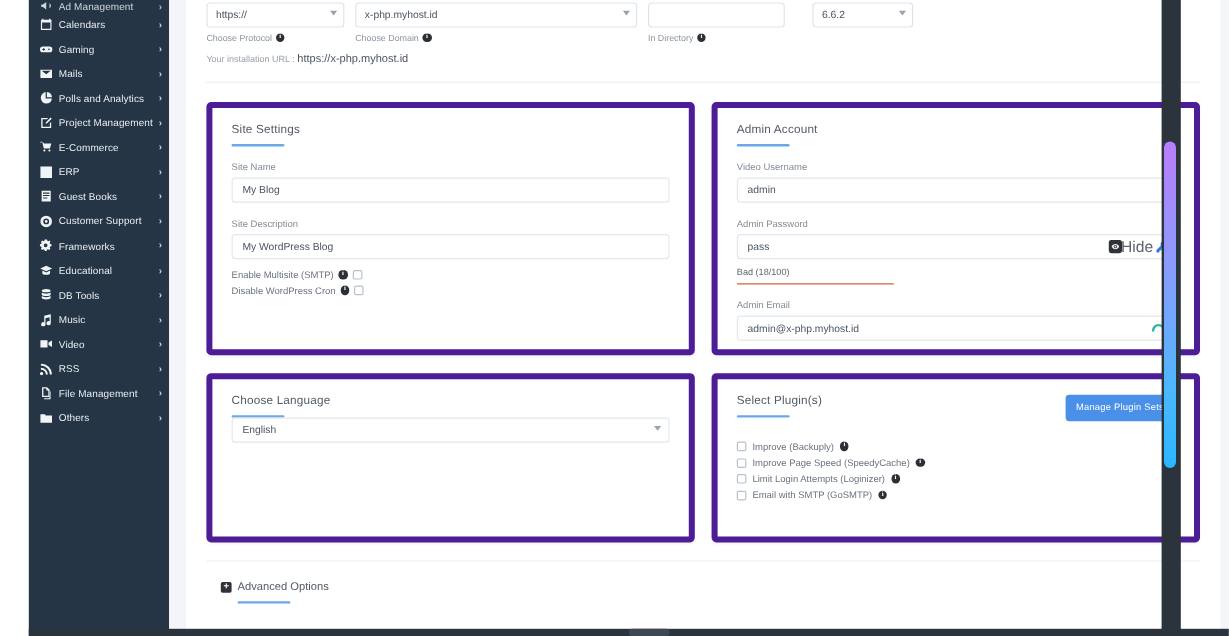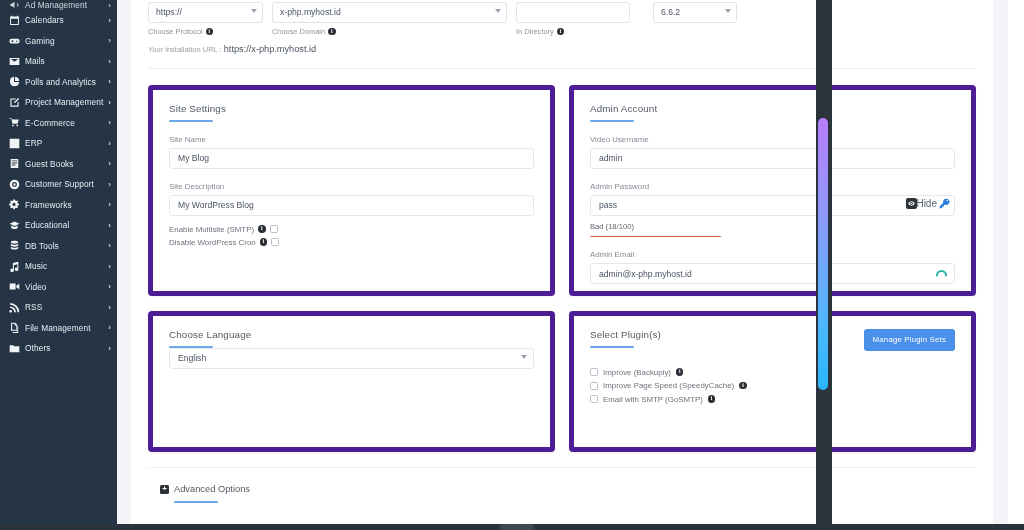--- a/index.html
+++ b/index.html
@@ -2,21 +2,21 @@
 <html><head>
 <meta charset="utf-8">
 <style>
   * { box-sizing: border-box; margin: 0; padding: 0; }
   html, body {
     width: 1024px; height: 530px;
     overflow: hidden;
     font-family: "Liberation Sans", sans-serif;
     background: #ffffff;
   }
-  #app { position: relative; width: 832px; height: 530px; }
+  #app { position: relative; width: 960px; height: 530px; margin-left: 24px; }
 
   
   #sidebar {
     position: absolute; left: 0; top: 0;
     width: 117px; height: 530px;
     background: #263545;
     overflow: hidden;
   }
   .nav-item {
     display: flex; align-items: center;
@@ -164,21 +164,21 @@
   }
 
   
   .pw-wrap { position: relative; }
   .pw-tools {
     position: absolute; right: 5px; top: 3px;
     display: flex; align-items: center; gap: 2px;
   }
   .hide-chip {
     display: inline-flex; align-items: center;
-    font-size: 10px; color: #5c646e;
+    font-size: 13px; color: #5c646e;
     position: relative;
   }
   .eye-badge {
     width: 11px; height: 11px; border-radius: 2px;
     background: #2f3338;
     display: inline-flex; align-items: center; justify-content: center;
     margin-right: -1px;
     position: relative; z-index: 2;
   }
   .eye-badge svg { width: 7px; height: 7px; fill: #e7eaee; }
@@ -569,20 +569,25 @@
                   <span>Improve (Backuply)</span>
                   <span class="info-i">i</span>
                 </div>
                 <div class="plugin-row">
                   <span class="cbx"></span>
                   <span>Improve Page Speed (SpeedyCache)</span>
                   <span class="info-i">i</span>
                 </div>
                 <div class="plugin-row">
                   <span class="cbx"></span>
+                  <span>Limit Login Attempts (Loginizer)</span>
+                  <span class="info-i">i</span>
+                </div>
+                <div class="plugin-row">
+                  <span class="cbx"></span>
                   <span>Email with SMTP (GoSMTP)</span>
                   <span class="info-i">i</span>
                 </div>
               </div>
           </section>
         </div>
       </div>
 
       <section class="adv-card">
         <div class="adv-head">

